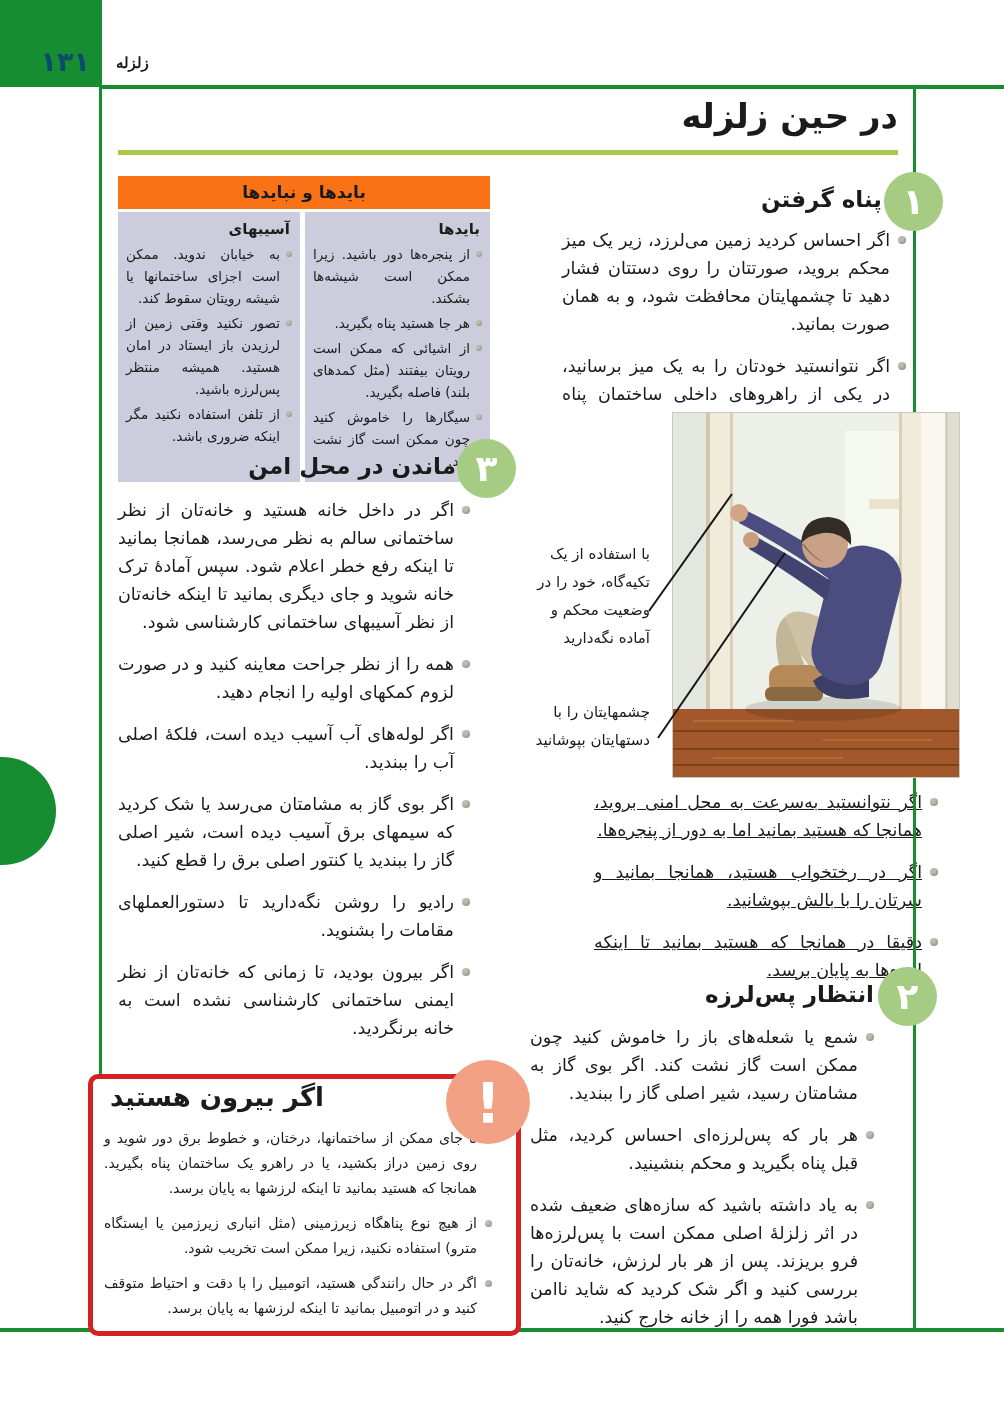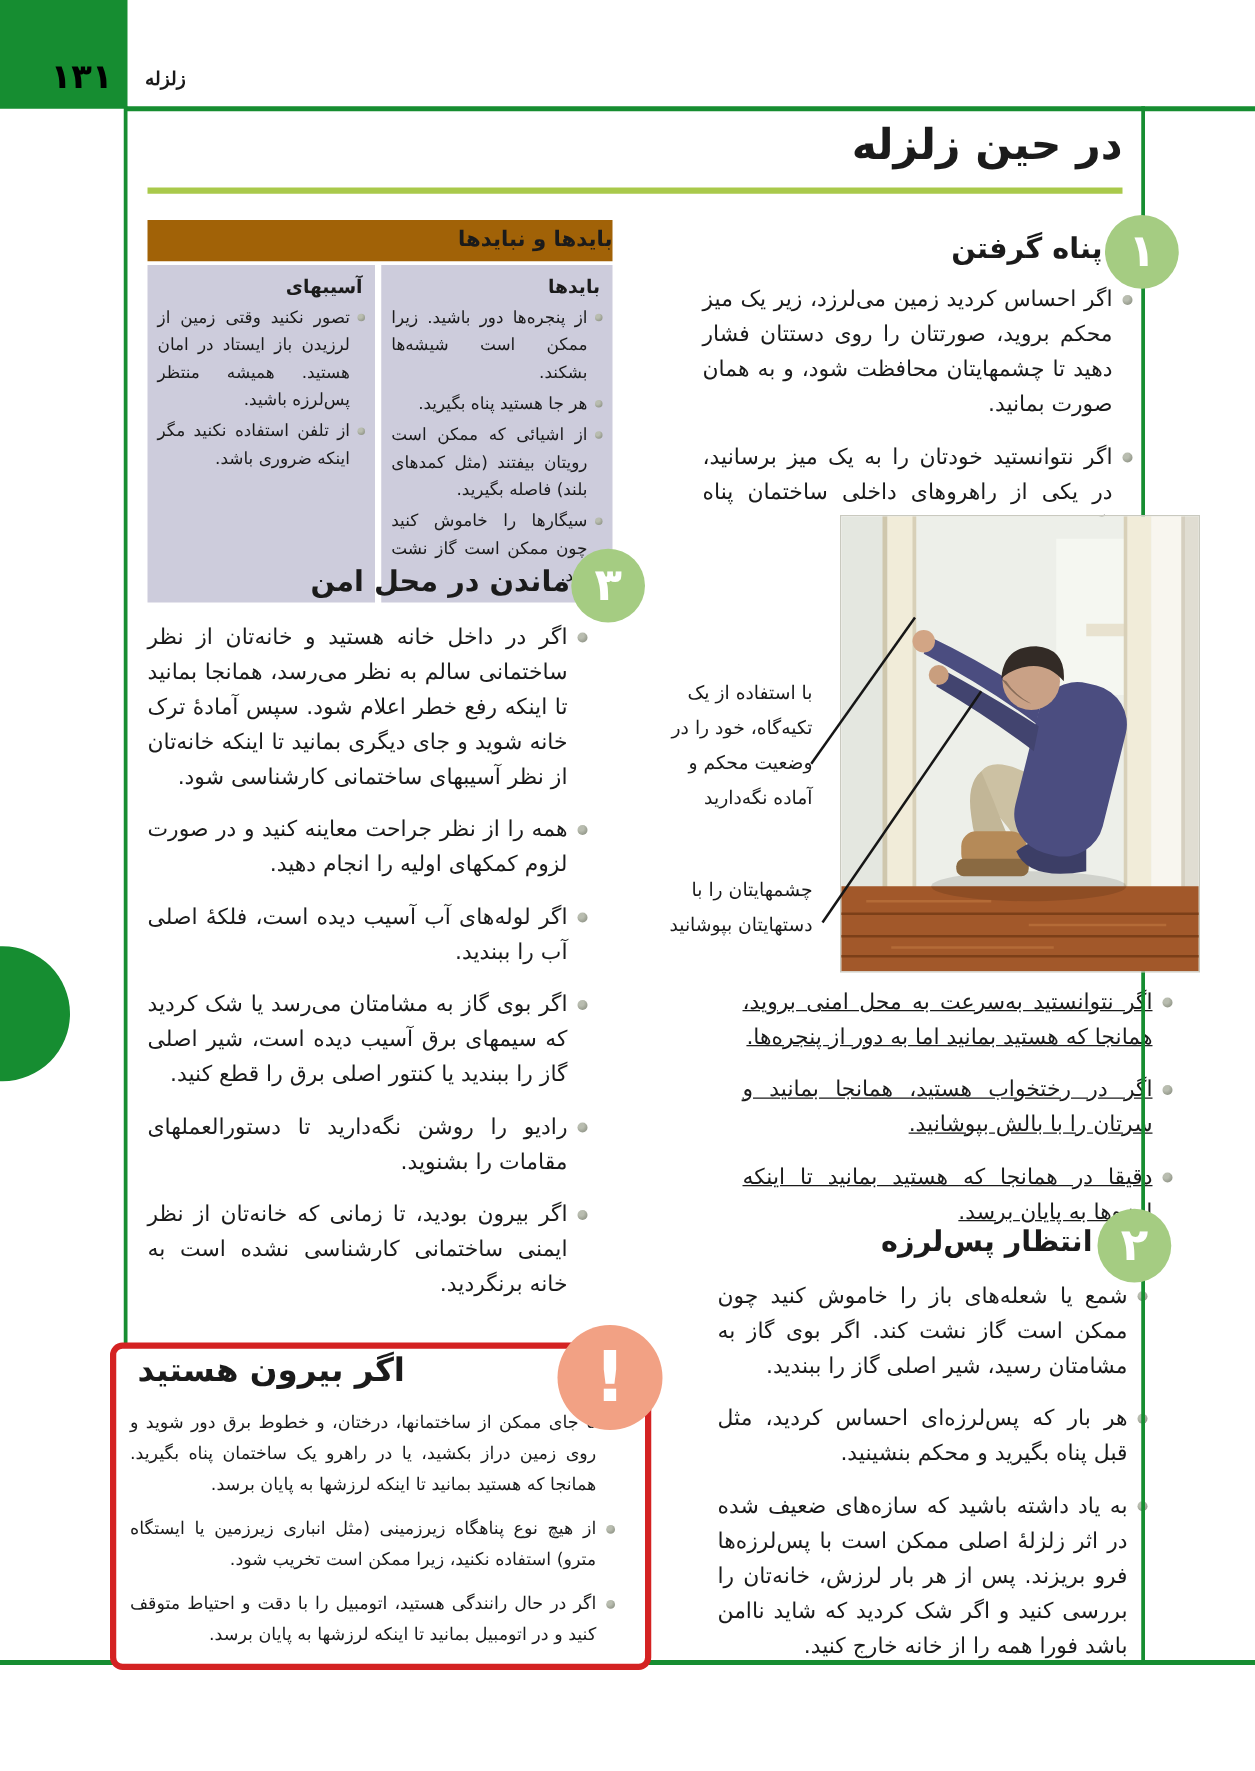--- a/index.html
+++ b/index.html
@@ -9,21 +9,21 @@
 
   
   .green{background:#168d31;}
   .block-corner{left:0;top:0;width:102px;height:87px;}
   .rule-top{left:100px;top:85px;width:904px;height:4px;}
   .vline-left{left:99px;top:85px;width:3px;height:1247px;}
   .vline-right{left:913px;top:85px;width:3px;height:1247px;z-index:1;}
   .rule-bottom{left:0;top:1328px;width:1004px;height:4px;}
   .edge-circle{left:-52px;top:757px;width:108px;height:108px;border-radius:50%;}
 
-  .page-number{left:0;top:46px;width:90px;text-align:right;color:#000000;font-weight:bold;font-size:27px;}
+  .page-number{left:0;top:46px;width:90px;text-align:right;color:#0c4a6e;font-weight:bold;font-size:27px;}
   .chapter-label{left:116px;top:54px;font-size:15px;font-weight:bold;font-family:Liberation Serif, serif;}
 
   .page-title{left:520px;top:96px;width:378px;font-size:34px;font-weight:bold;text-align:right;}
   .title-underline{left:118px;top:150px;width:780px;height:5px;background:#a9c94b;}
 
   
   .badge{width:59px;height:59px;border-radius:50%;background:#a5cc82;color:#fff;
          display:flex;align-items:center;justify-content:center;
          font-size:36px;font-weight:bold;z-index:2;}
   .heading{font-size:23px;font-weight:bold;text-align:right;}
@@ -32,21 +32,21 @@
   .bullets{display:flex;flex-direction:column;}
   .bullet{display:flex;align-items:flex-start;}
   .dot{flex:none;width:8px;height:8px;border-radius:50%;
        background:radial-gradient(circle at 35% 30%, #b9bdb0 0 30%, #7f8476 100%);
        margin-top:10px;margin-left:8px;}
   .btxt{flex:1;text-align:justify;}
   .main-b{font-size:17.5px;line-height:28px;row-gap:14px;}
 
   
   .tbl{left:118px;top:176px;width:372px;}
-  .tbl-title{height:33px;line-height:33px;background:#a16207;text-align:right;
+  .tbl-title{height:33px;line-height:33px;background:#f97316;text-align:center;
              font-weight:bold;font-size:17px;}
   .tbl-body{margin-top:3px;display:flex;gap:5px;}
   .cell{background:#cdccdc;padding:6px 8px 10px 8px;box-sizing:border-box;}
   .cell-dos{width:185px;min-height:205px;}
   .cell-donts{width:182px;min-height:213px;}
   .cell-h{font-weight:bold;font-size:15px;margin:2px 2px 5px 0;text-align:right;}
   .tbl-b{font-size:13.5px;line-height:22px;row-gap:3px;}
   .tbl-b .dot{width:6px;height:6px;margin-top:8px;margin-left:6px;}
 
   
@@ -117,20 +117,24 @@
           </div>
           <div class="bullet" dir="rtl">
             <span class="dot"></span>
             <span class="btxt">سیگارها را خاموش کنید چون ممکن است گاز نشت کند.</span>
           </div>
         </div>
       </div>
       <div class="cell cell-donts">
         <div class="cell-h" dir="rtl">آسیبهای</div>
         <div class="bullets tbl-b">
+          <div class="bullet" dir="rtl">
+            <span class="dot"></span>
+            <span class="btxt">به خیابان ندوید. ممکن است اجزای ساختمانها یا شیشه رویتان سقوط کند.</span>
+          </div>
           <div class="bullet" dir="rtl">
             <span class="dot"></span>
             <span class="btxt">تصور نکنید وقتی زمین از لرزیدن باز ایستاد در امان هستید. همیشه منتظر پس‌لرزه باشید.</span>
           </div>
           <div class="bullet" dir="rtl">
             <span class="dot"></span>
             <span class="btxt">از تلفن استفاده نکنید مگر اینکه ضروری باشد.</span>
           </div>
         </div>
       </div>
@@ -228,21 +232,21 @@
       <span class="dot"></span>
       <span class="btxt">دقیقا در همانجا که هستید بمانید تا اینکه لرزه‌ها به پایان برسد.</span>
     </div>
   </div>
 
   <div class="abs badge" style="left:878px;top:967px;">
     <span>۲</span>
   </div>
   <div class="abs heading" dir="rtl" style="left:600px;top:981px;width:274px;">انتظار پس‌لرزه</div>
 
-  <div class="abs bullets main-b" style="left:574px;top:1023px;width:344px;">
+  <div class="abs bullets main-b" style="left:530px;top:1023px;width:344px;">
     <div class="bullet" dir="rtl">
       <span class="dot"></span>
       <span class="btxt">شمع یا شعله‌های باز را خاموش کنید چون ممکن است گاز نشت کند. اگر بوی گاز به مشامتان رسید، شیر اصلی گاز را ببندید.</span>
     </div>
     <div class="bullet" dir="rtl">
       <span class="dot"></span>
       <span class="btxt">هر بار که پس‌لرزه‌ای احساس کردید، مثل قبل پناه بگیرید و محکم بنشینید.</span>
     </div>
     <div class="bullet" dir="rtl">
       <span class="dot"></span>

